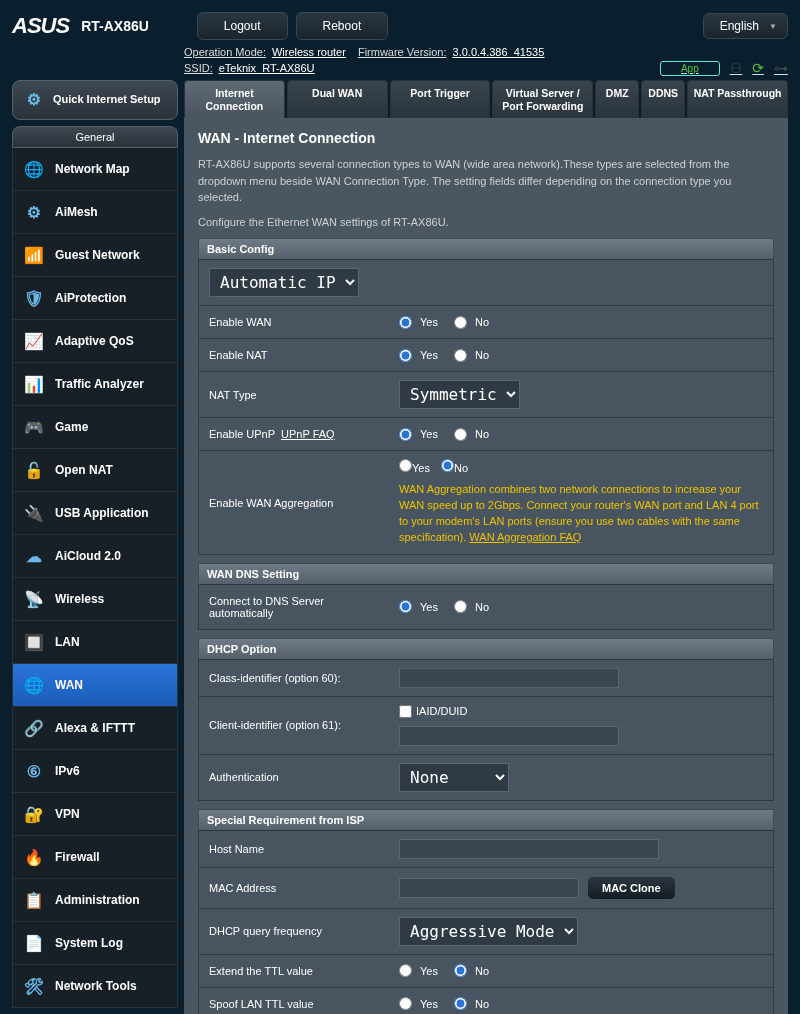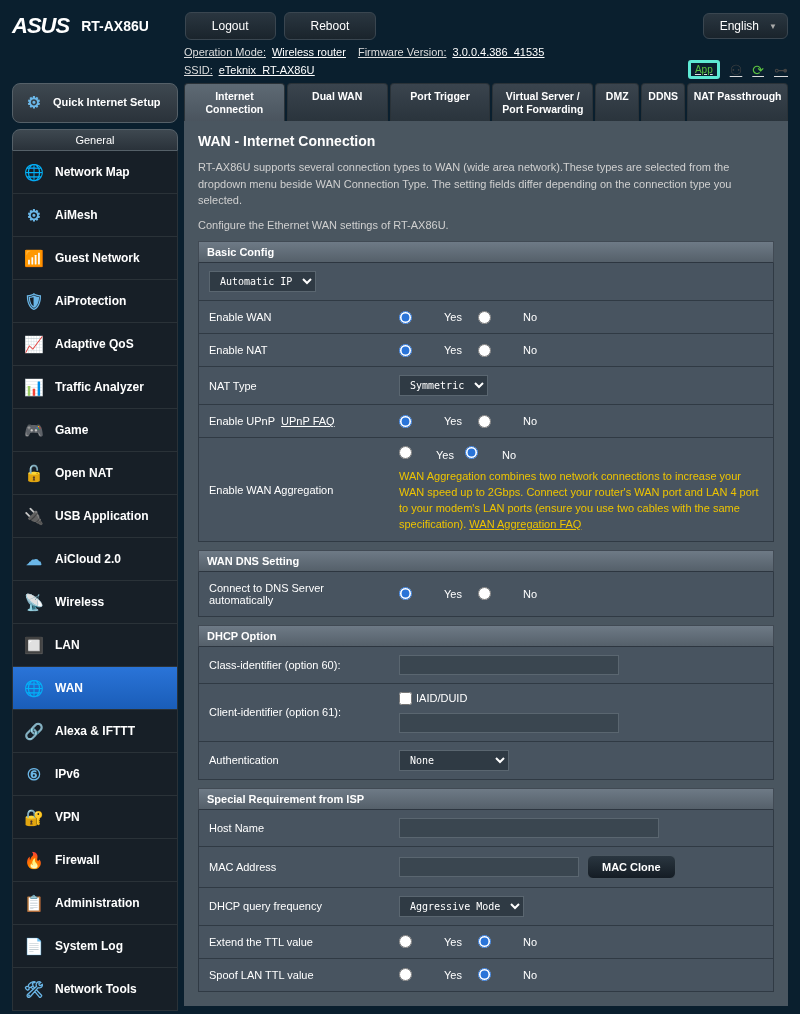--- a/index.html
+++ b/index.html
@@ -35,21 +35,21 @@
     font-size: 12px;
     position: relative;
     cursor: pointer;
   }
   .lang::after { content: "▼"; font-size: 8px; position: absolute; right: 10px; top: 8px; color: #aaa; }
   
   .info { color: #ddd; font-size: 11px; display: flex; align-items: center; gap: 6px; flex-wrap: wrap; margin-left:172px;text-decoration:underline;}
   .info .link { color: #fff; text-decoration: underline; cursor: pointer; }
   .info-row2 { margin-top: 2px; margin-bottom:4px; display:flex; align-items:center; margin-left:172px;}
   .status-icons { margin-left: auto; display: flex; gap: 10px; align-items: center; color:#444;}
-  .status-icons .app { color: #5ac040; border:3px solid #5eead4; border-radius:3px; font-size:10px; padding:1px 4px; }
+  .status-icons .app { color: #5ac040; border:1px solid #5eead4; border-radius:3px; font-size:10px; padding:1px 20px; }
   .status-icons .ico { font-size:14px; }
   .status-icons .green { color:#5ac040; }
   
   .layout { display: flex; gap: 6px; margin-top:2px;}
   .sidebar { width: 166px; flex-shrink: 0; }
   .main { flex: 1; }
   
   .sb-qis {
     background: linear-gradient(#3e4850,#2a323a);
     border: 1px solid #556068; border-radius: 8px;
@@ -101,46 +101,46 @@
   }
   .row {
     display: flex; border: 1px solid #303a44; border-top:none;
     background: #485460;
   }
   .row .lbl { width: 190px; padding: 10px 10px; color:#fff; font-size:11px; display:flex; align-items:center; gap:6px;}
   .row .val { flex:1; padding: 8px 10px; color:#fff; font-size:11px; display:flex; align-items:center; gap:8px; flex-wrap:wrap;}
   .row .val.col { flex-direction: column; align-items: flex-start; }
   .sel {
     background: #2f3a44; color:#fff; border:1px solid #5a6670;
-    font-family: monospace; font-size: 10px; padding: 3px 6px;
+    font-family: monospace; font-size: 16px; padding: 3px 6px;
   }
   .txt {
     background: #3a4650; border:1px solid #5a6670; height: 20px;
     width: 220px; color:#fff; padding:2px 4px;
   }
   .radio { accent-color:#2a74d8; margin:0;}
-  .rlbl { color:#fff; font-size:11px; margin-right:8px;margin-left:24px;}
+  .rlbl { color:#fff; font-size:11px; margin-right:8px;}
   .ylink { color: #eec400; text-decoration: underline; cursor:pointer;}
   .ytxt { color: #eec400; font-size: 11px; line-height:1.45; }
   .faq-link { color:#fff; text-decoration: underline; cursor:pointer;}
   .cb { accent-color:#fff; margin:0;}
   .btn2 {
     background: linear-gradient(#2a3640,#141c24);
     border:1px solid #4a5660; border-radius:6px;
     color:#fff; padding: 5px 14px; font-weight:bold; cursor:pointer; font-size:11px;
   }
 </style>
 </head>
 <body>
 
 <div class="wrapper">
   <div class="topbar">
     <span class="logo">ASUS</span>
     <span class="model">RT-AX86U</span>
-    <button class="btn" style="margin-left:28px">Logout</button>
+    <button class="btn" style="margin-left:40px">Logout</button>
     <button class="btn">Reboot</button>
     <div class="lang">English</div>
   </div>
 
   <div class="info">
     <span>Operation Mode:</span>
     <span class="link">Wireless router</span>
     <span style="margin-left:6px">Firmware Version:</span>
     <span class="link">3.0.0.4.386_41535</span>
   </div>

